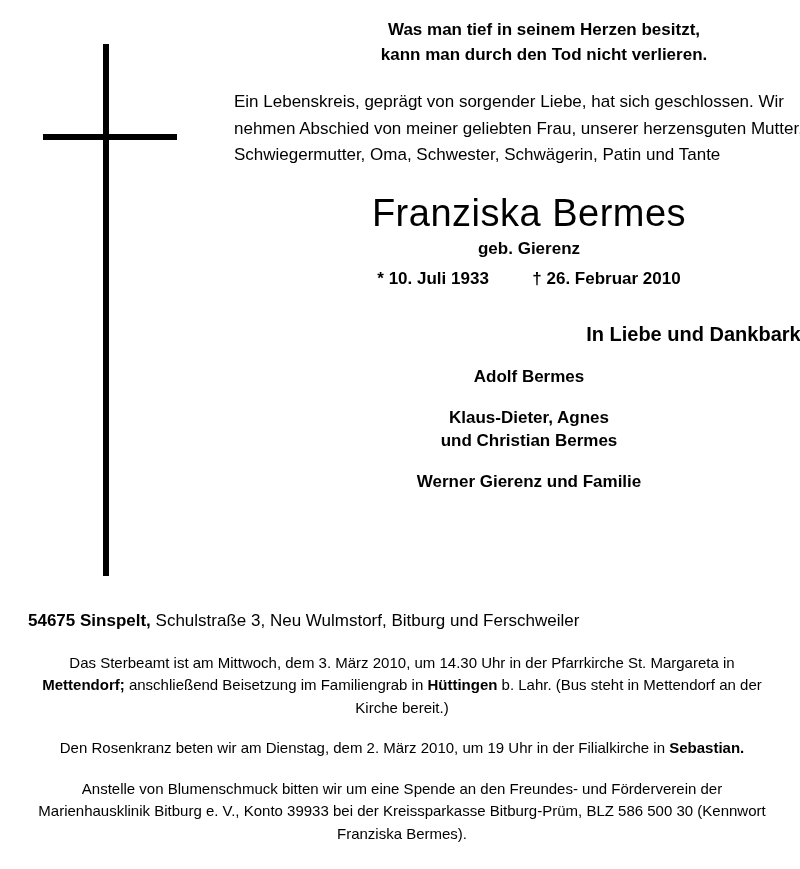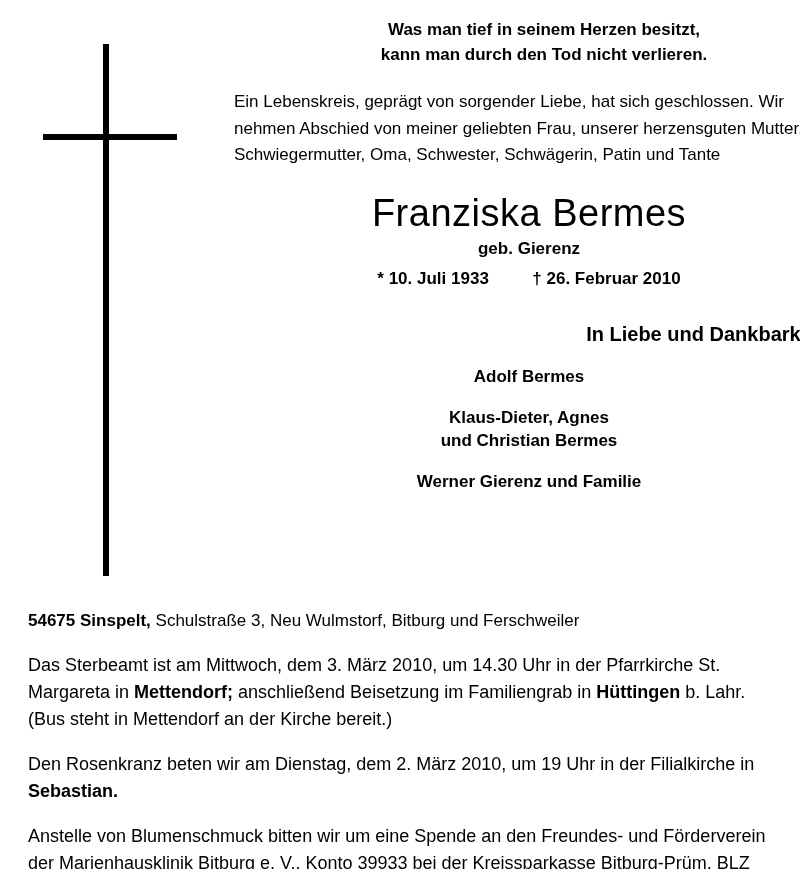--- a/index.html
+++ b/index.html
@@ -120,24 +120,24 @@
     top: 608px;
     width: 748px;
   }
   .addr {
     font-size: 17px;
     line-height: 1.5;
     margin: 0 0 18px 0;
   }
   .addr b { font-weight: bold; }
   .para {
-    font-size: 18px;
+    font-size: 15px;
     line-height: 1.5;
     margin: 0 0 18px 0;
-    text-align: left;
+    text-align: center;
   }
   .para b { font-weight: bold; }
   .para:last-child { margin-bottom: 0; }
 </style>
 </head>
 <body>
 
 <div class="page">
 
   <div class="cross">

